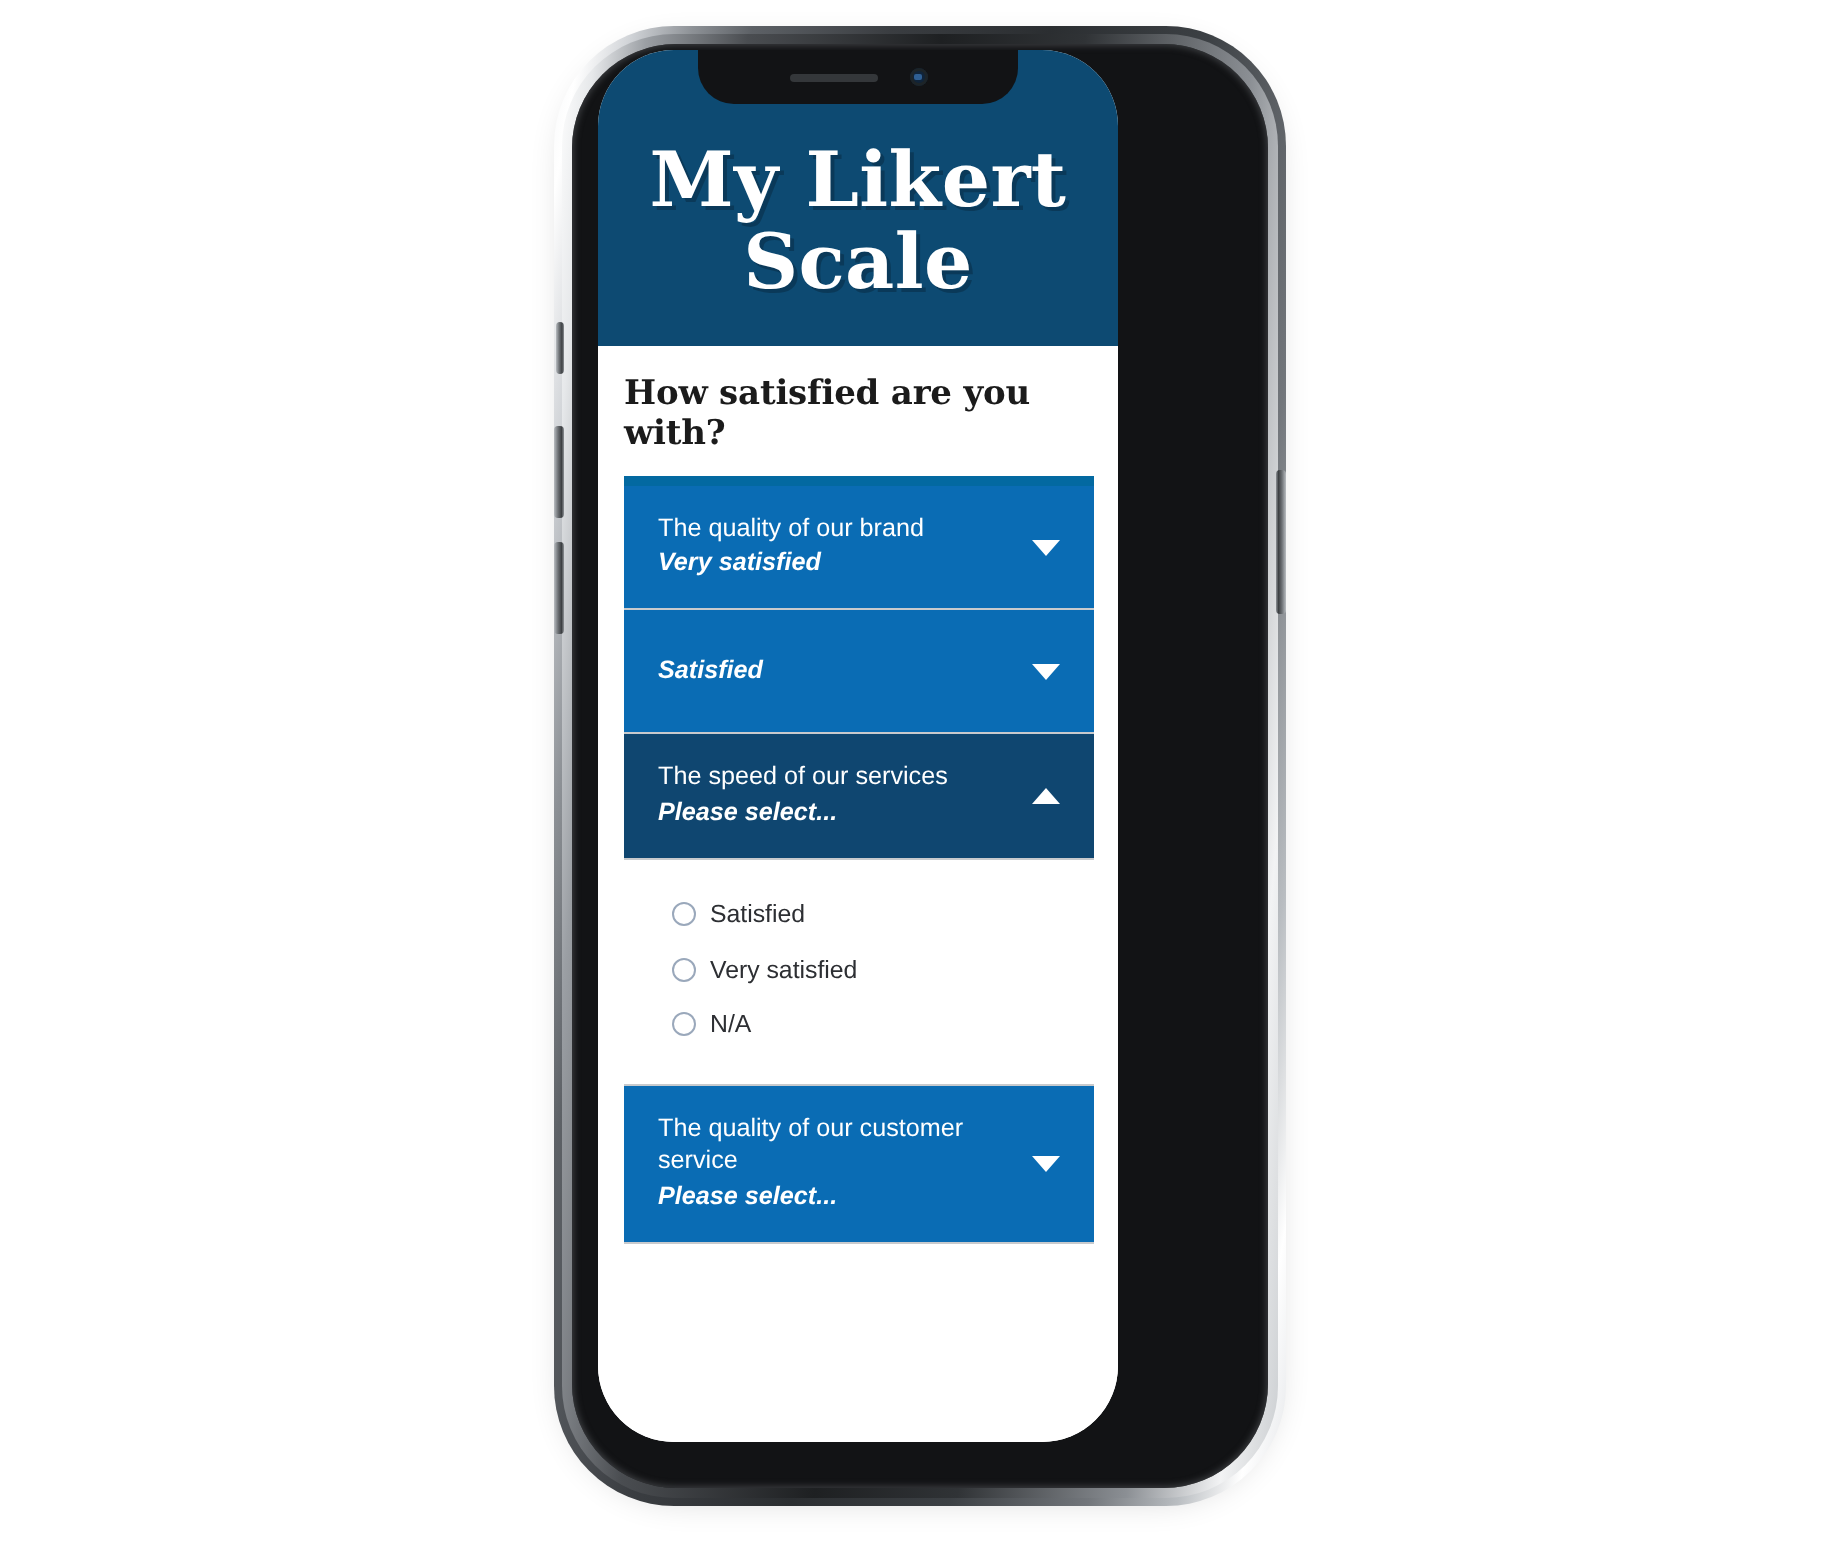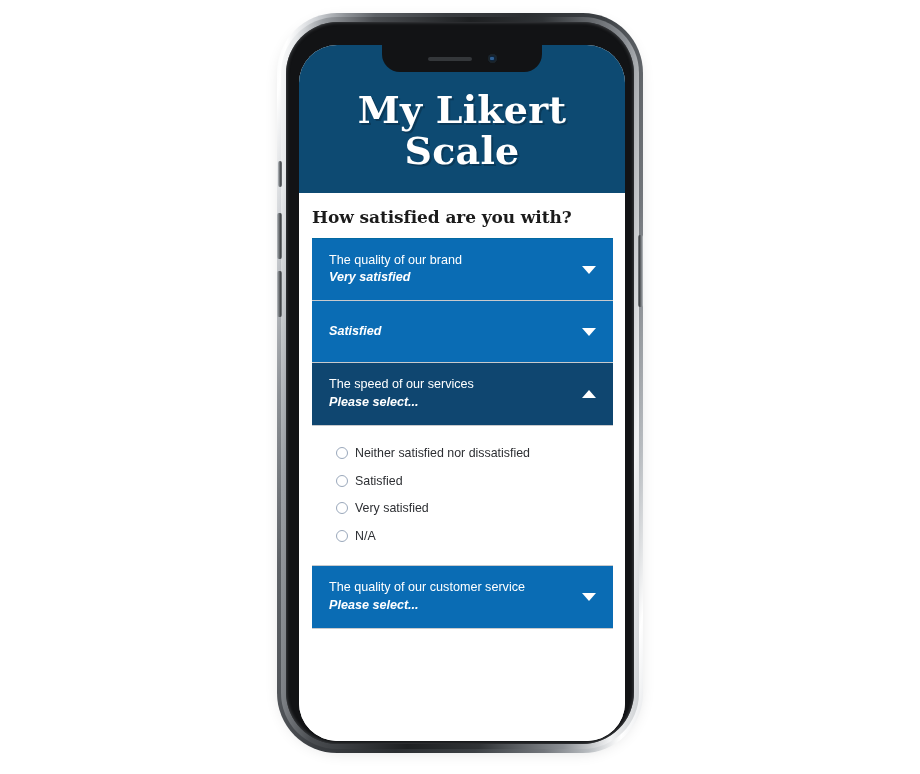--- a/index.html
+++ b/index.html
@@ -64,22 +64,22 @@
     left: 9px; top: 9px;
     width: 348px; height: 722px;
     border-radius: 52px;
     background: #121315;
     box-shadow: inset 0 0 3px 1px #3a3c3f;
   }
 
   
   .screen {
     position: absolute;
-    left: 22px; top: 32px;
-    width: 326px; height: 696px;
+    left: 22px; top: 12px;
+    width: 260px; height: 696px;
     border-radius: 38px;
     overflow: hidden;
     background: #ffffff;
   }
 
   
   .notch {
     position: absolute;
     left: 50%;
     transform: translateX(-50%);
@@ -165,21 +165,21 @@
     font-family: "DejaVu Serif", serif;
     font-weight: bold;
     font-size: 17px;
     color: #1b1b1b;
     padding: 0 0 11px 13px;
     letter-spacing: -.1px;
   }
 
   .item-list {
     margin: 0 12px 0 13px;
-    border-top: 1px solid #0369a1;
+    border-top: 5px solid #0369a1;
   }
 
   .item-row {
     position: relative;
     background: #0a6cb4;
     border-bottom: 1px solid #c8cacd;
     padding: 13px 46px 14px 17px;
     min-height: 62px;
     display: flex;
     flex-direction: column;
@@ -284,24 +284,20 @@
             <span class="caret down"></span>
           </div>
 
           <div class="item-row expanded">
             <div class="item-label">The speed of our services</div>
             <div class="item-value">Please select...</div>
             <span class="caret up"></span>
           </div>
 
           <div class="options-panel">
-            <label class="option-row">
-              <span class="radio-circle"></span>
-              <span class="option-label">Neither satisfied nor dissatisfied</span>
-            </label>
             <label class="option-row">
               <span class="radio-circle"></span>
               <span class="option-label">Satisfied</span>
             </label>
             <label class="option-row">
               <span class="radio-circle"></span>
               <span class="option-label">Very satisfied</span>
             </label>
             <label class="option-row">
               <span class="radio-circle"></span>

